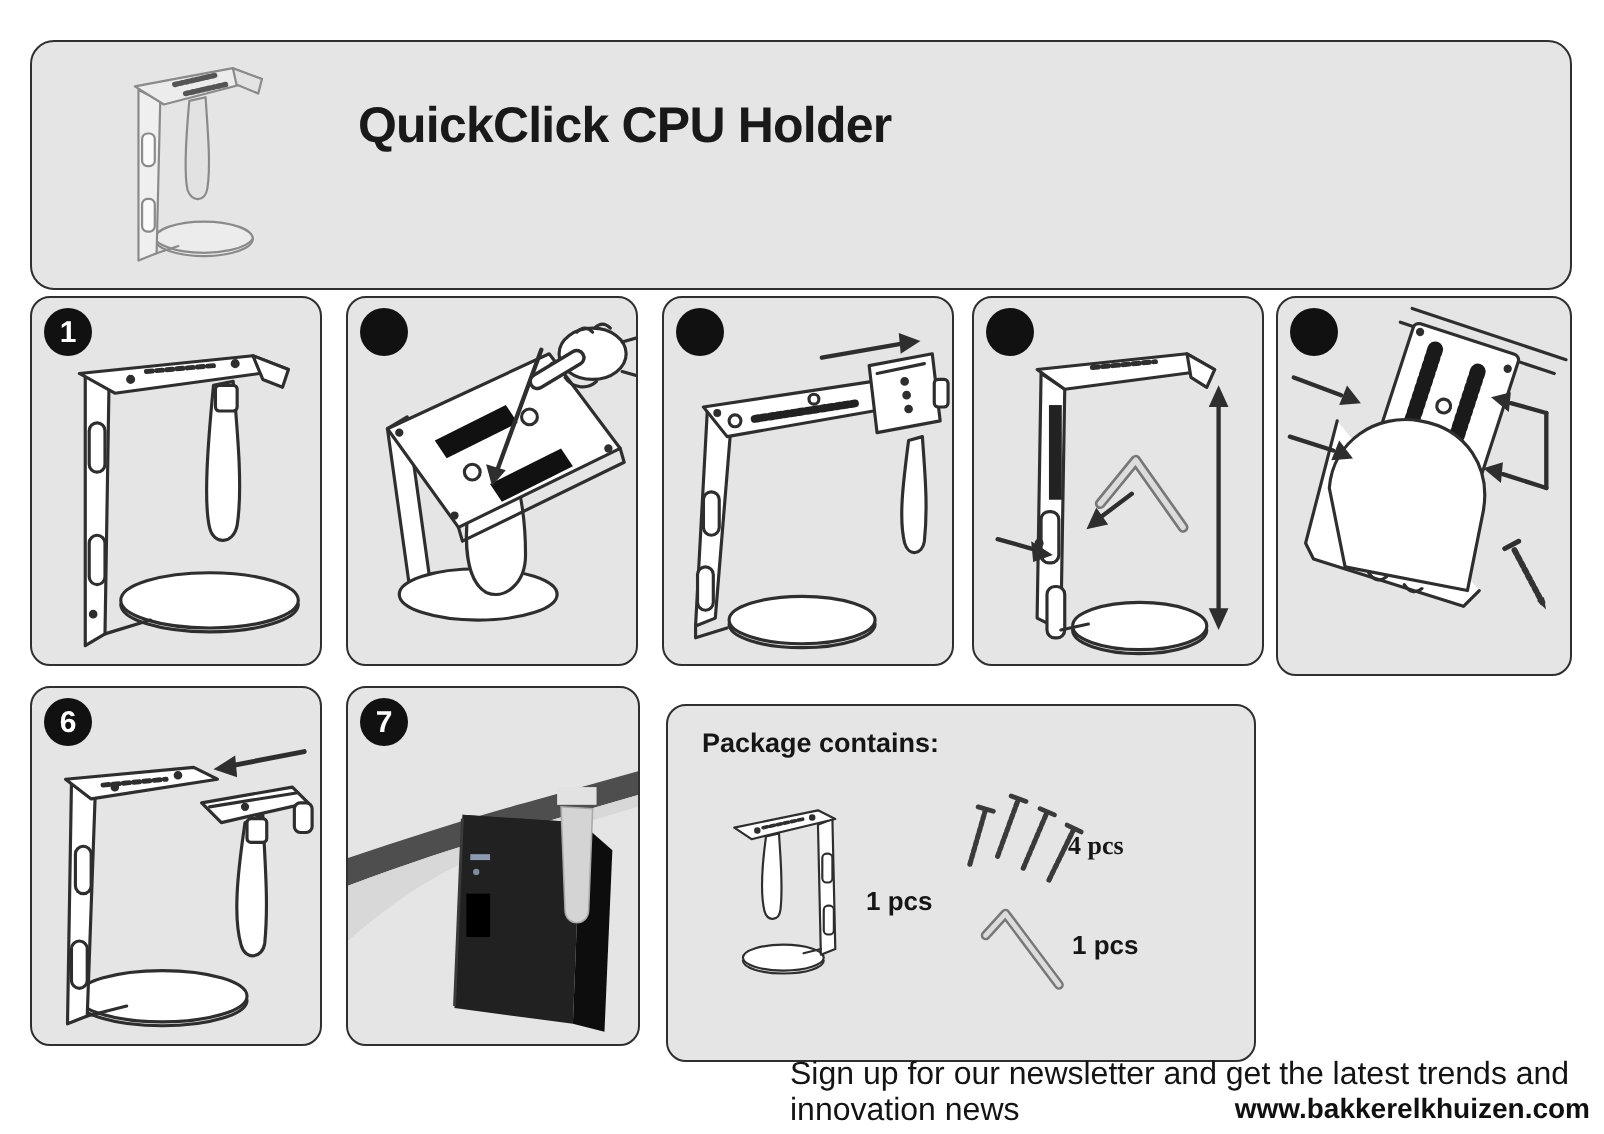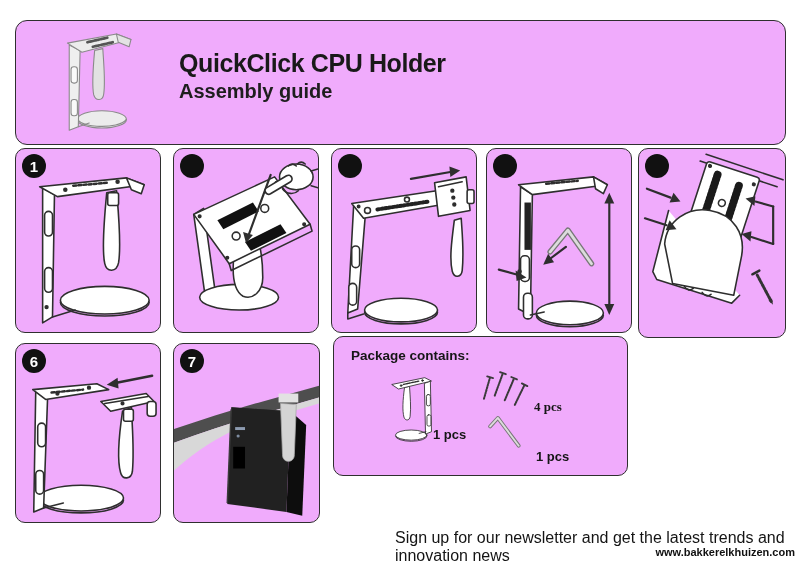--- a/index.html
+++ b/index.html
@@ -1,21 +1,21 @@
 <!DOCTYPE html>
 <html><head>
 <meta charset="utf-8">
 <style>
   html,body{margin:0;padding:0;}
   body{
     width:802px;height:567px;background:#ffffff;position:relative;overflow:hidden;
     font-family:"Liberation Sans",sans-serif;color:#1c1c1c;
   }
   .card{
-    position:absolute;box-sizing:border-box;background:#f0abfc;
+    position:absolute;box-sizing:border-box;background:#e5e5e5;
     border:1.6px solid #2f2f2f;border-radius:10px;
   }
   .header-card{left:15px;top:20px;width:771px;height:125px;border-radius:12px;}
   .product-img{position:absolute;left:44px;top:4px;width:82px;height:118px;}
   .page-title{
     position:absolute;left:163px;top:28px;font-size:25px;font-weight:900;
     letter-spacing:-0.4px;color:#191919;
   }
   .page-subtitle{
     position:absolute;left:163px;top:59px;font-size:20px;font-weight:600;color:#1e1e1e;
@@ -25,21 +25,21 @@
     background:#111;color:#fff;font-weight:bold;font-size:15px;
     display:flex;align-items:center;justify-content:center;line-height:1;
   }
   .illus{position:absolute;left:0;top:0;width:100%;height:100%;}
   .pkg-title{position:absolute;left:17px;top:11px;font-size:13.5px;font-weight:bold;color:#161616;}
   .qty{position:absolute;font-size:13px;font-weight:bold;color:#161616;}
   .qty-holder{left:99px;top:90px;}
   .qty-screws{left:200px;top:62px;font-family:Liberation Serif, serif;}
   .qty-key{left:202px;top:112px;}
   .newsletter{position:absolute;left:395px;top:529px;font-size:16px;color:#141414;}
-  .website{position:absolute;right:7px;top:546px;font-size:11px;font-weight:bold;color:#101010;}
+  .website{position:absolute;right:7px;top:546px;font-size:14px;font-weight:bold;color:#101010;}
   svg{display:block;}
 </style>
 </head>
 <body>
 
 <div class="card header-card">
   <svg class="product-img" viewBox="0 0 90 130">
     <g stroke="#8a8a8a" stroke-width="1.2" fill="none" stroke-linejoin="round" stroke-linecap="round">
       <ellipse cx="46" cy="104" rx="27" ry="9.5" fill="#ececec"></ellipse>
       <path d="M19,100 A27,9.5 0 0,0 73,104" fill="none"></path>
@@ -48,21 +48,20 @@
       <rect x="12" y="46" width="7" height="18" rx="3" fill="#fafafa"></rect>
       <rect x="12" y="82" width="7" height="18" rx="3" fill="#fafafa"></rect>
       <path d="M8,20 L62,10 L78,16 L24,30 Z" fill="#ececec"></path>
       <path d="M62,10 L78,16 L76,24 L64,19 Z" fill="#e3e3e3"></path>
       <line x1="30" y1="19" x2="52" y2="14" stroke="#555" stroke-width="3" stroke-dasharray="1.5,1.5"></line>
       <line x1="36" y1="24" x2="58" y2="19" stroke="#555" stroke-width="3" stroke-dasharray="1.5,1.5"></line>
       <path d="M20,112 L32,108"></path>
     </g>
   </svg>
   <div class="page-title">QuickClick CPU Holder</div>
-  <div class="page-subtitle">Assembly guide</div>
 </div>
 
 <div class="card" style="left:15px;top:148px;width:146px;height:185px;">
   <svg class="illus" viewBox="0 0 146 185">
     <g stroke="#2e2e2e" stroke-width="1.6" fill="none" stroke-linejoin="round" stroke-linecap="round">
       <ellipse cx="90" cy="153" rx="45" ry="14" fill="#fff"></ellipse>
       <path d="M45,155 A45,14 0 0,0 135,155"></path>
       <path d="M92,44 C89,75 87,103 90,116 C92,125 102,125 104,115 C107,96 104,66 102,42 Z" fill="#fff"></path>
       <path d="M27,39 L39,46 L37,170 L27,176 Z" fill="#fff"></path>
       <rect x="29" y="63" width="8" height="25" rx="4" fill="#fff"></rect>
@@ -273,21 +272,21 @@
       <rect x="62" y="84" width="10" height="3" fill="#8d9bb0"></rect>
       <circle cx="65" cy="93" r="1.6" fill="#7e8ca0"></circle>
       <circle cx="70" cy="94" r="1.2" fill="#5b6activ" opacity="0"></circle>
       <rect x="60" y="104" width="12" height="22" fill="#000"></rect>
     </g>
     <path d="M108,60 L124,61 L122,112 C122,121 110,121 110,112 Z" fill="#d4d4d4" stroke="#a9a9a9" stroke-width="0.8"></path>
   </svg>
   <div class="badge">7</div>
 </div>
 
-<div class="card" style="left:333px;top:336px;width:295px;height:140px;">
+<div class="card" style="left:333px;top:352px;width:295px;height:179px;">
   <svg class="illus" viewBox="0 0 295 179">
     <g stroke="#2e2e2e" stroke-width="1.5" fill="none" stroke-linejoin="round" stroke-linecap="round">
       <g transform="translate(27,44) scale(0.73)">
         <ellipse cx="42" cy="114" rx="28" ry="9" fill="#fff"></ellipse>
         <path d="M14,116 A28,9 0 0,0 70,116"></path>
         <path d="M30,30 C27,52 26,70 29,82 C31,89 39,89 40,81 C42,64 40,46 39,28 Z" fill="#fff"></path>
         <path d="M66,22 L76,18 L78,108 L68,112 Z" fill="#fff"></path>
         <rect x="69" y="42" width="7" height="20" rx="3" fill="#fff"></rect>
         <rect x="70" y="78" width="7" height="20" rx="3" fill="#fff"></rect>
         <path d="M68,108 L56,111"></path>

